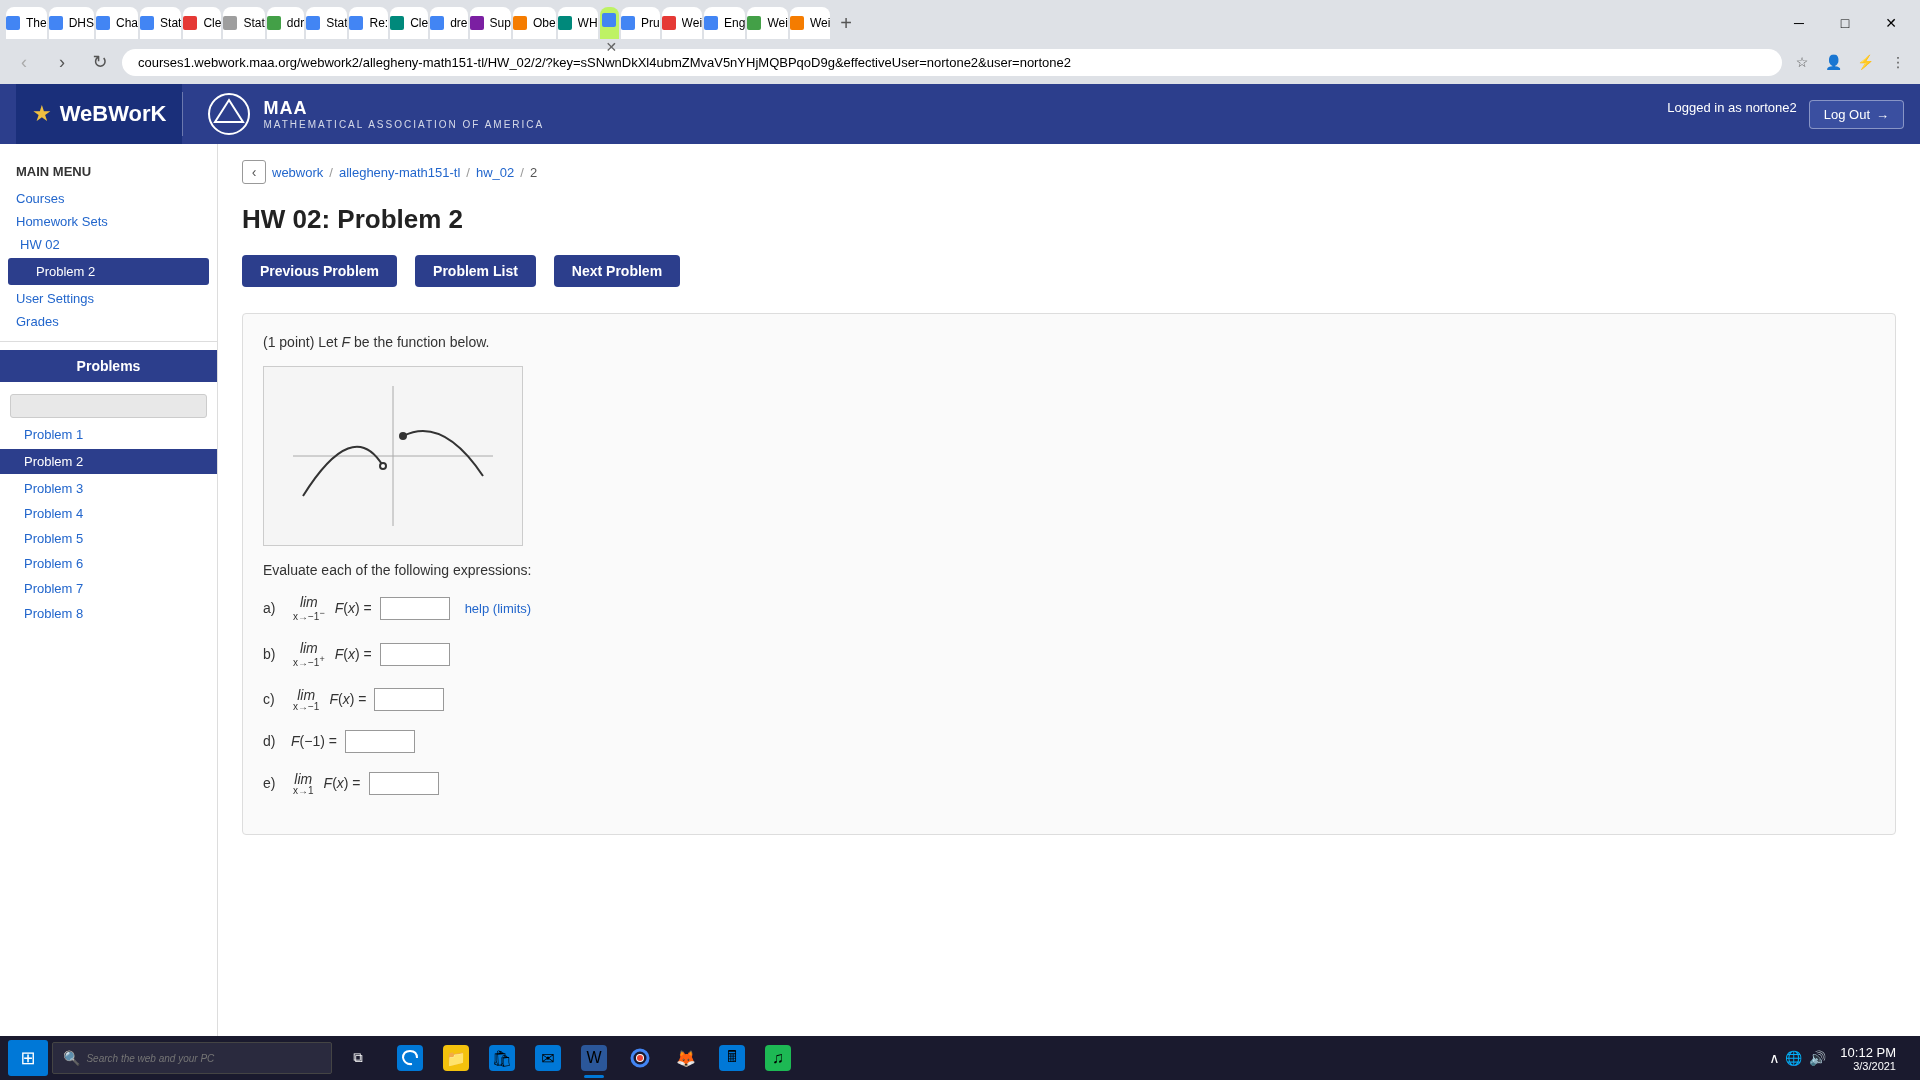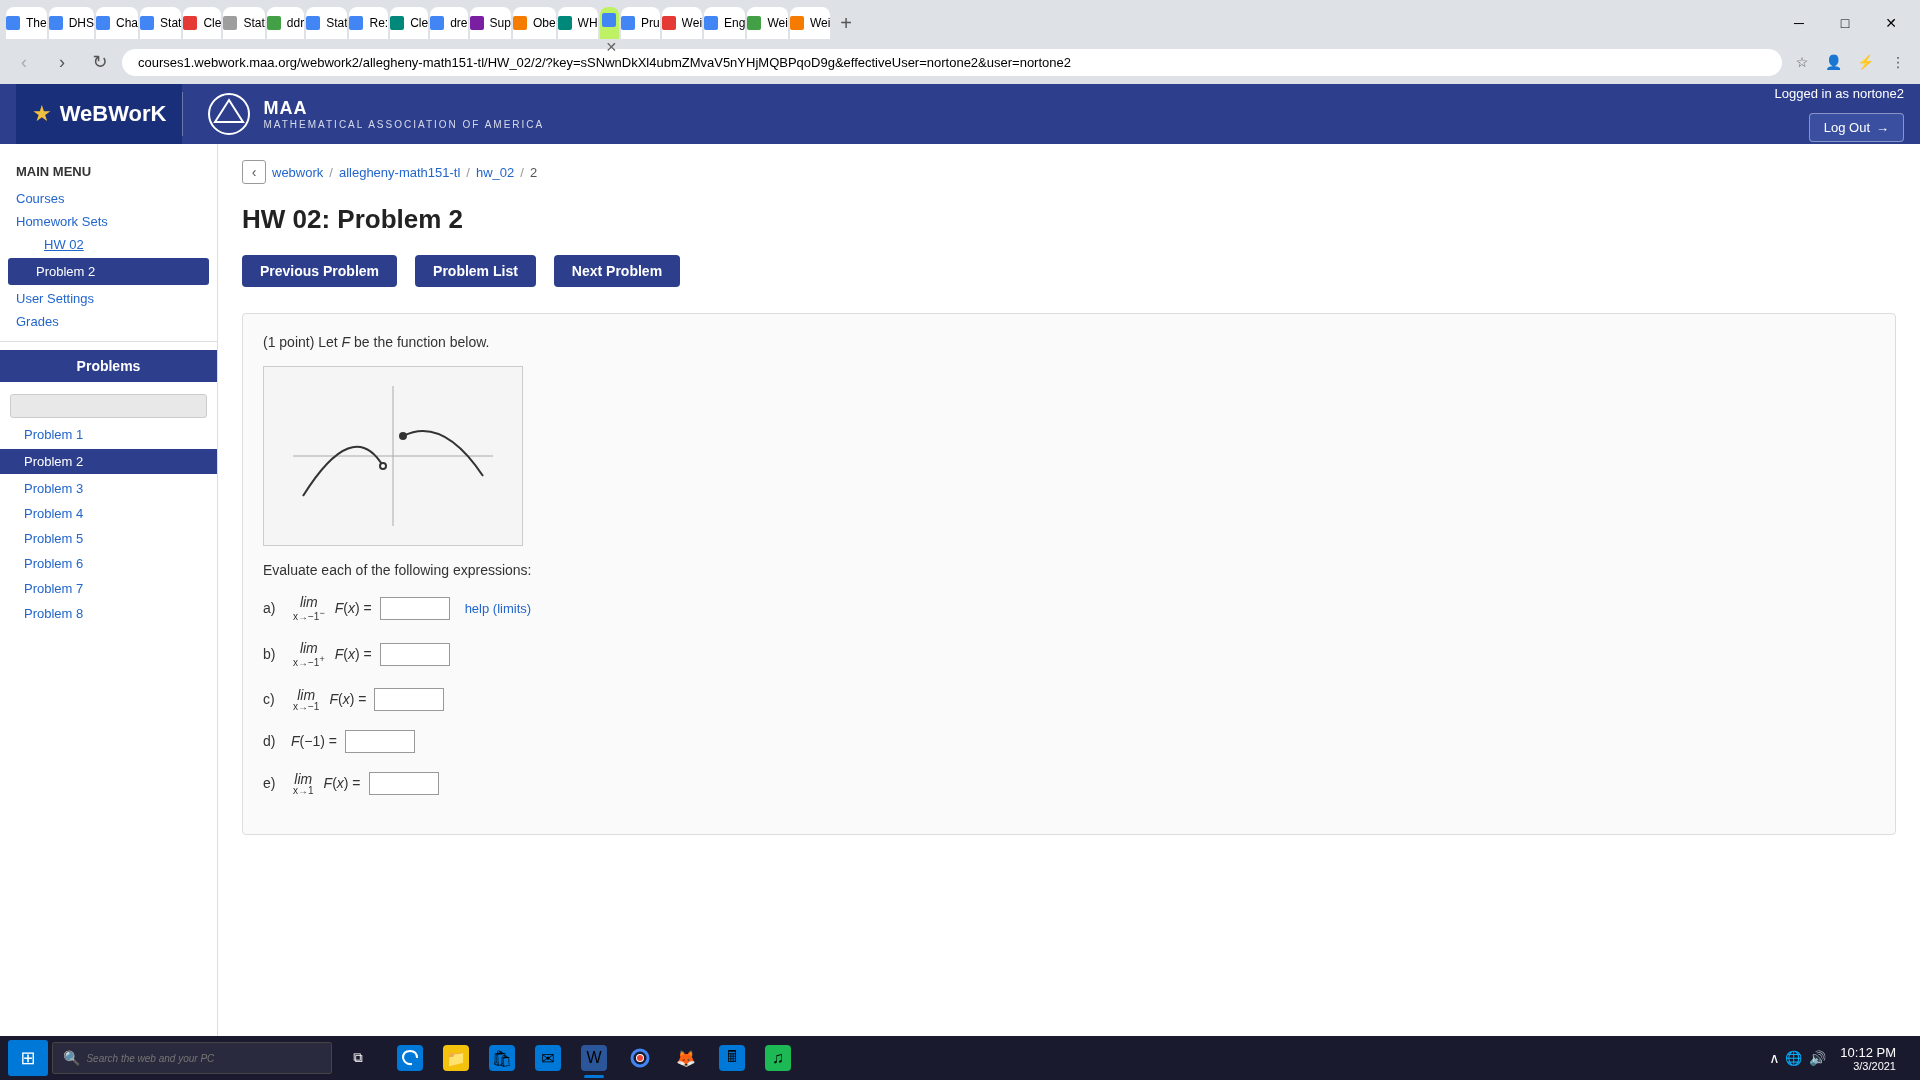--- a/index.html
+++ b/index.html
@@ -32,31 +32,31 @@
 
     
     .top-nav { display: flex; align-items: center; background: #2c3e8c; color: white; height: 60px; padding: 0 16px; }
     .logo-section { display: flex; align-items: center; gap: 8px; background: #1a2f7a; padding: 8px 16px; height: 100%; }
     .logo-star { color: #f0c040; font-size: 22px; }
     .logo-text { font-size: 22px; font-weight: bold; color: white; }
     .maa-section { display: flex; align-items: center; gap: 12px; padding: 0 24px; border-left: 1px solid rgba(255,255,255,0.3); }
     .maa-text { display: flex; flex-direction: column; }
     .maa-title { font-size: 18px; font-weight: bold; color: white; letter-spacing: 1px; }
     .maa-subtitle { font-size: 10px; color: rgba(255,255,255,0.8); letter-spacing: 2px; text-transform: uppercase; }
-    .nav-right { margin-left: auto; display: flex; align-items: flex-end; gap: 12px; color: white; font-size: 13px; flex-direction: column; }
+    .nav-right { margin-left: auto; display: flex; align-items: flex-start; gap: 12px; color: white; font-size: 13px; }
     .logout-btn { background: #3a4fa0; border: 1px solid rgba(255,255,255,0.4); color: white; padding: 6px 14px; border-radius: 4px; cursor: pointer; font-size: 13px; display: flex; align-items: center; gap: 6px; }
 
     
     .main-content { display: flex; flex: 1; }
 
     
     .sidebar { width: 218px; background: white; border-right: 1px solid #ddd; padding: 12px 0; flex-shrink: 0; }
     .sidebar-section-title { font-size: 13px; font-weight: bold; color: #333; padding: 8px 16px; }
     .sidebar-link { display: block; color: #2266cc; text-decoration: none; padding: 4px 16px; font-size: 13px; cursor: pointer; }
-    .sidebar-link.indent { padding-left: 44px; text-decoration: underline; }
+    .sidebar-link.indent { padding-left: 20px; }
     .sidebar-link.active { background: #2c3e8c; color: white; padding: 6px 28px; border-radius: 3px; margin: 2px 8px; }
     .sidebar-divider { border: none; border-top: 1px solid #ddd; margin: 8px 0; }
     .sidebar-problems-header { background: #2c3e8c; color: white; text-align: center; padding: 8px; font-weight: bold; font-size: 14px; margin: 8px 0 8px 0; }
     .problem-search { width: calc(100% - 20px); margin: 4px 10px; padding: 4px 8px; border: 1px solid #ccc; border-radius: 3px; font-size: 12px; background: #e8e8e8; }
     .problem-link { display: block; color: #2266cc; text-decoration: none; padding: 5px 24px; font-size: 13px; cursor: pointer; }
     .problem-link.active { background: #2c3e8c; color: white; display: block; margin: 2px 0; }
 
     
     .content-area { flex: 1; padding: 16px 24px; background: white; }
     .breadcrumb { display: flex; align-items: center; gap: 6px; font-size: 13px; color: #555; margin-bottom: 20px; }

